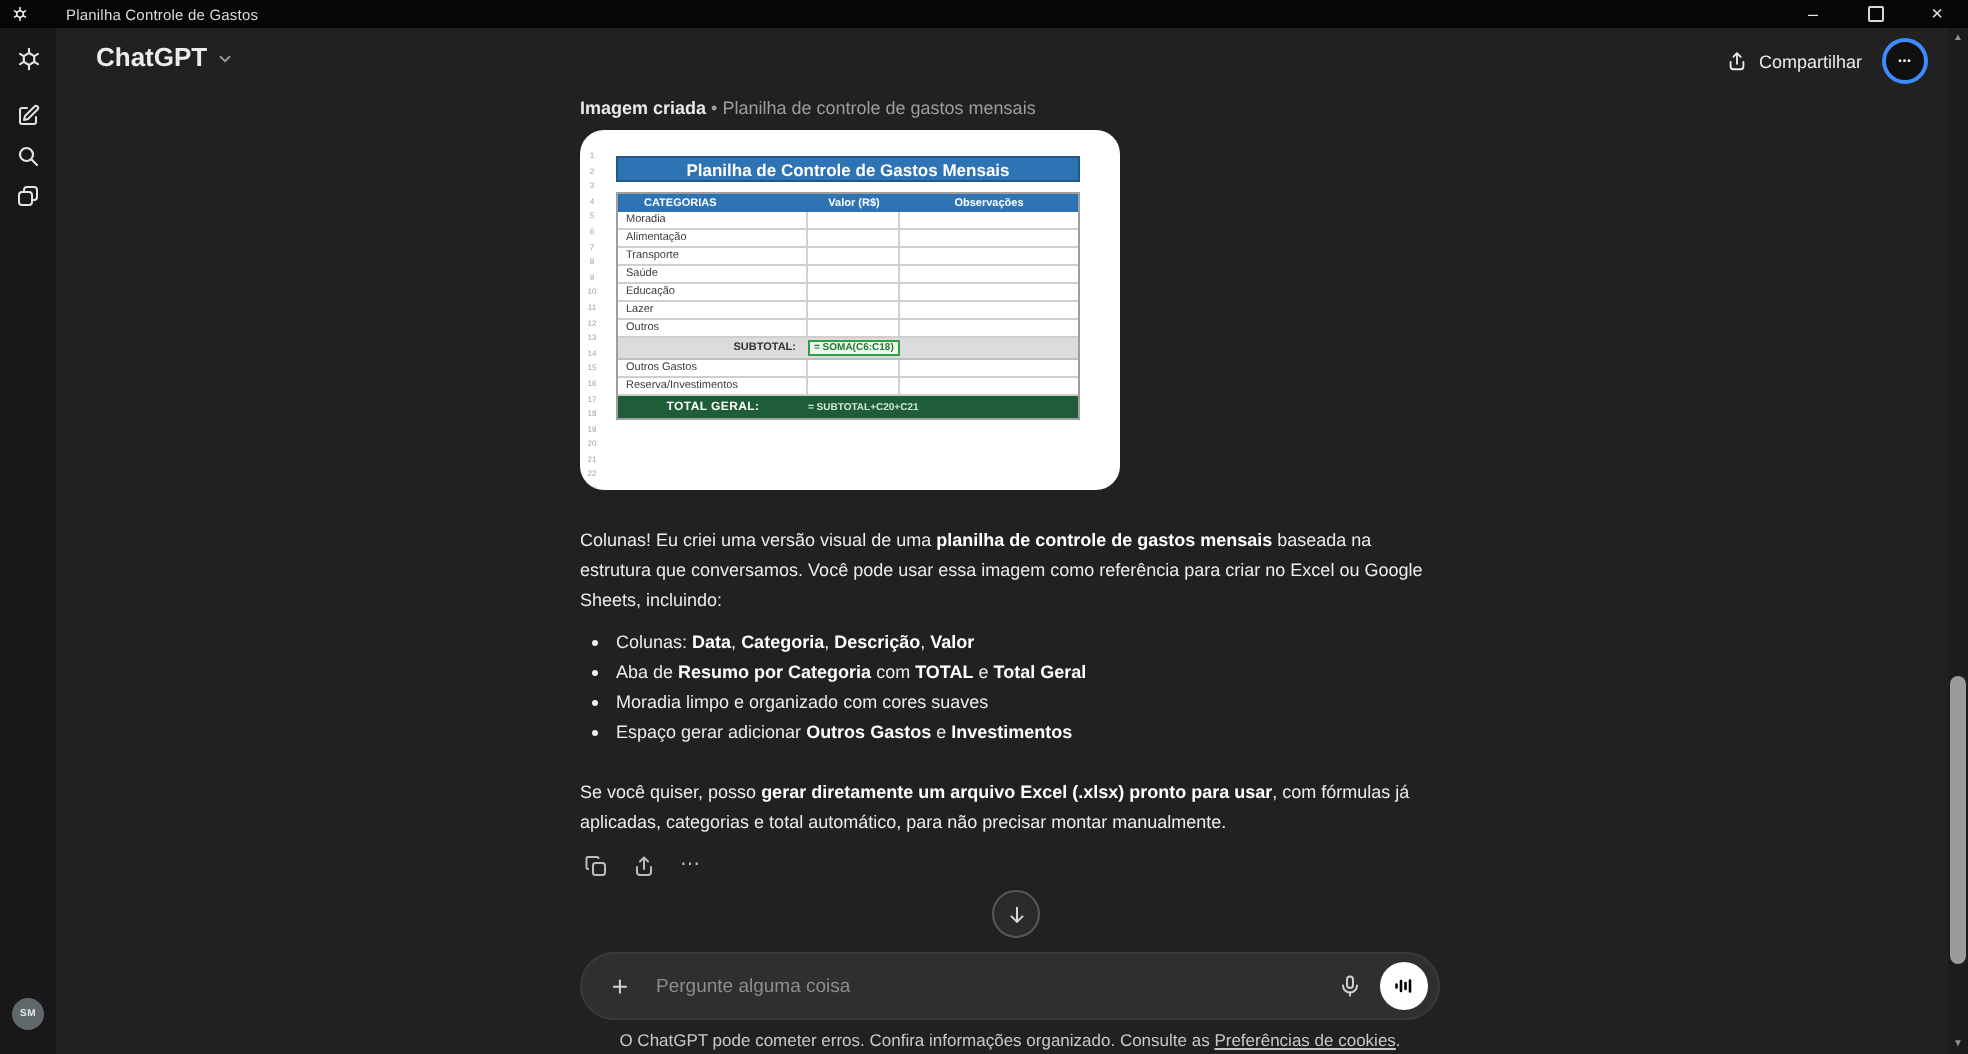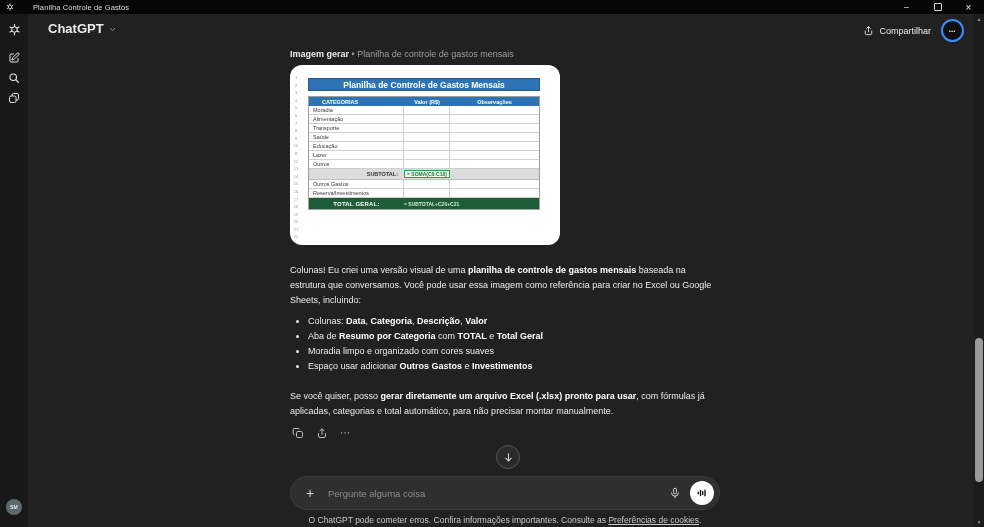--- a/index.html
+++ b/index.html
@@ -177,21 +177,21 @@
       </div>
       <div class="profile-btn">
         <span>•••</span>
       </div>
     </div>
   </div>
 
   <div class="chat-col">
 
     <div class="tool-note">
-      <span class="tn-title">Imagem gerar</span>
+      <span class="tn-title">Imagem criada</span>
       <span>•</span>
       <span>Planilha de controle de gastos mensais</span>
     </div>
 
     <div class="img-card">
       <div class="rownums">
 
       <div>1</div>
           <div>2</div>
           <div>3</div>
@@ -295,21 +295,21 @@
         </div>
       </div>
     </div>
 
     <p class="msg-p"><span>Colunas! Eu criei uma versão visual de uma </span><b>planilha de controle de gastos mensais</b><span> baseada na estrutura que conversamos. Você pode usar essa imagem como referência para criar no Excel ou Google Sheets, incluindo:</span></p>
     <ul class="msg-ul">
 
     <li><span>Colunas: </span><b>Data</b><span>, </span><b>Categoria</b><span>, </span><b>Descrição</b><span>, </span><b>Valor</b></li>
         <li><span>Aba de </span><b>Resumo por Categoria</b><span> com </span><b>TOTAL</b><span> e </span><b>Total Geral</b></li>
         <li><span>Moradia limpo e organizado com cores suaves</span></li>
-        <li><span>Espaço usar adicionar </span><b>Outros Gastos</b><span> e </span><b>Investimentos</b></li>
+        <li><span>Espaço gerar adicionar </span><b>Outros Gastos</b><span> e </span><b>Investimentos</b></li>
       </ul>
     <p class="msg-p msg-p2"><span>Se você quiser, posso </span><b>gerar diretamente um arquivo Excel (.xlsx) pronto para usar</b><span>, com fórmulas já aplicadas, categorias e total automático, para não precisar montar manualmente.</span></p>
 
     <div class="actions">
       <div class="act">
         <svg width="12" height="12" viewBox="0 0 24 24" fill="none" stroke="currentColor" stroke-width="2" stroke-linejoin="round">
           <rect x="9" y="9" width="12" height="12" rx="2.5"></rect>
           <path d="M5 15 H4 a1.5 1.5 0 0 1 -1.5 -1.5 v-9 A1.5 1.5 0 0 1 4 3 h9 a1.5 1.5 0 0 1 1.5 1.5 V5"></path>
         </svg>
       </div>
@@ -342,21 +342,21 @@
       </svg>
     </span>
     <span class="voice-btn">
       <svg width="12" height="12" viewBox="0 0 24 24" fill="none" stroke="currentColor" stroke-width="2.6" stroke-linecap="round">
         <path d="M4.5 10.5 v3 M9 7 v10 M13.5 9 v6 M18 6.5 v11"></path>
       </svg>
     </span>
   </div>
 
   <div class="footer">
-    <span><span>O ChatGPT pode cometer erros. Confira informações importantes. Consulte as </span><u>Preferências de cookies</u><span>.</span></span>
+    <span><span>O ChatGPT pode cometer erros. Confira informações organizado. Consulte as </span><u>Preferências de cookies</u><span>.</span></span>
   </div>
 </div>
 
 <div class="scrollbar">
   <div class="sb-arrow sb-up">▲</div>
   <div class="sb-thumb"></div>
   <div class="sb-arrow sb-down">▼</div>
 </div>
 
 </body></html>

